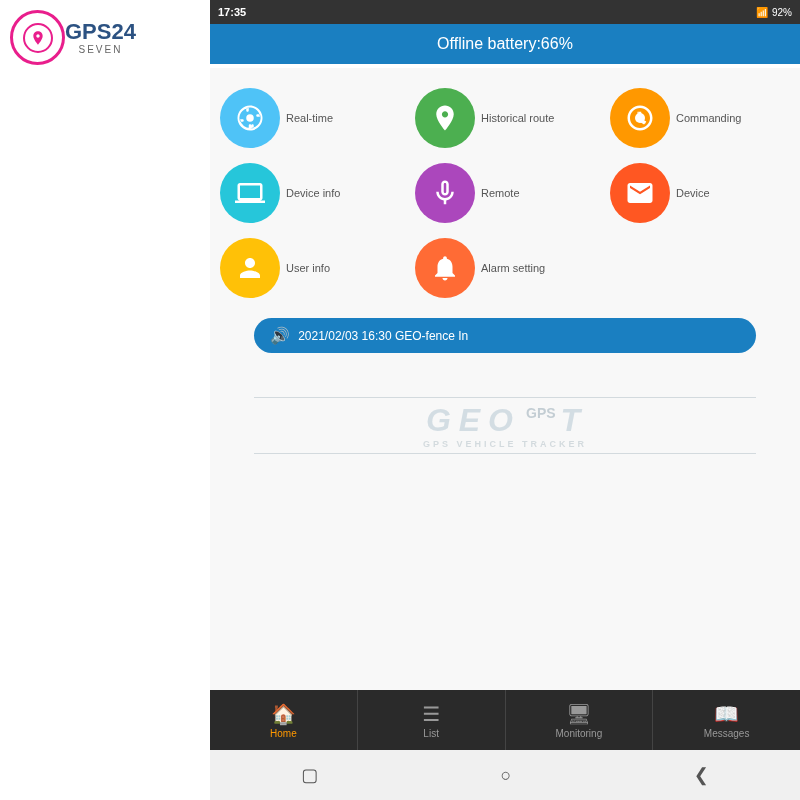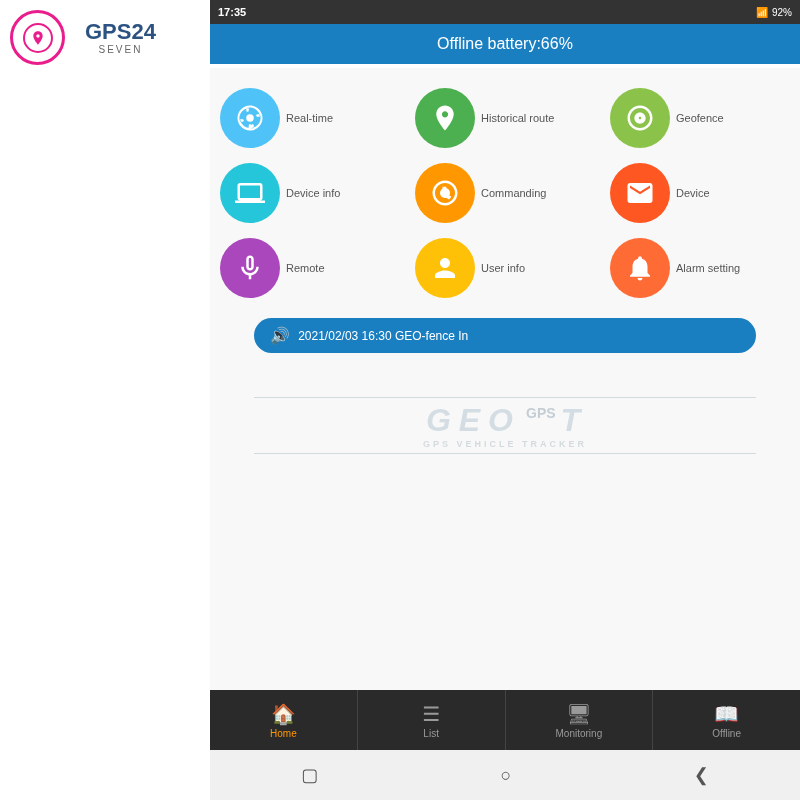--- a/index.html
+++ b/index.html
@@ -40,21 +40,21 @@
     .logo-circle-inner {
       width: 30px;
       height: 30px;
       border: 2px solid #e91e8c;
       border-radius: 50%;
       display: flex;
       align-items: center;
       justify-content: center;
     }
     .logo-text {
-      margin-left: 20px;
+      margin-left: 0;
       line-height: 1.1;
     }
     .logo-text .gps24 {
       font-size: 22px;
       font-weight: bold;
       color: #2c5282;
     }
     .logo-text .seven {
       font-size: 10px;
       color: #666;
@@ -295,65 +295,57 @@
 
       <div class="icon-item">
         <div class="icon-circle color-green">
           <svg class="icon-svg" viewBox="0 0 24 24">
             <path d="M12 2C8.13 2 5 5.13 5 9c0 5.25 7 13 7 13s7-7.75 7-13c0-3.87-3.13-7-7-7zm0 9.5c-1.38 0-2.5-1.12-2.5-2.5s1.12-2.5 2.5-2.5 2.5 1.12 2.5 2.5-1.12 2.5-2.5 2.5z"></path>
           </svg>
         </div>
         <span class="icon-label">Historical route</span>
       </div>
 
-      <div class="icon-item">
-        <div class="icon-circle color-lime">
-          <svg class="icon-svg" viewBox="0 0 24 24">
-            <path d="M12 2C6.48 2 2 6.48 2 12s4.48 10 10 10 10-4.48 10-10S17.52 2 12 2zm0 18c-4.42 0-8-3.58-8-8s3.58-8 8-8 8 3.58 8 8-3.58 8-8 8zm0-12.5c-2.49 0-4.5 2.01-4.5 4.5s2.01 4.5 4.5 4.5 4.5-2.01 4.5-4.5-2.01-4.5-4.5-4.5zm0 5.5c-.55 0-1-.45-1-1s.45-1 1-1 1 .45 1 1-.45 1-1 1z"></path>
-          </svg>
-        </div>
-        <span class="icon-label">Geofence</span>
-      </div>
-
-      <div class="icon-item">
-        <div class="icon-circle color-teal">
-          <svg class="icon-svg" viewBox="0 0 24 24">
-            <path d="M20 18c1.1 0 2-.9 2-2V6c0-1.1-.9-2-2-2H4c-1.1 0-2 .9-2 2v10c0 1.1.9 2 2 2H0v2h24v-2h-4zM4 6h16v10H4V6z"></path>
-          </svg>
-        </div>
-        <span class="icon-label">Device info</span>
-      </div>
 
       <div class="icon-item">
         <div class="icon-circle color-orange">
           <svg class="icon-svg" viewBox="0 0 24 24">
             <path d="M12 2C6.48 2 2 6.48 2 12s4.48 10 10 10 10-4.48 10-10S17.52 2 12 2zm0 18c-4.42 0-8-3.58-8-8s3.58-8 8-8 8 3.58 8 8-3.58 8-8 8zm-1-13v6l5 3-.75 1.23L10 14V7h1z"></path>
             <circle cx="12" cy="12" r="4"></circle>
             <path d="M11 7h2v5.5l4 2.3-.98 1.7L11 13.5V7z"></path>
           </svg>
         </div>
         <span class="icon-label">Commanding</span>
       </div>
 
       <div class="icon-item">
+        <div class="icon-circle color-teal">
+          <svg class="icon-svg" viewBox="0 0 24 24">
+            <path d="M20 18c1.1 0 2-.9 2-2V6c0-1.1-.9-2-2-2H4c-1.1 0-2 .9-2 2v10c0 1.1.9 2 2 2H0v2h24v-2h-4zM4 6h16v10H4V6z"></path>
+          </svg>
+        </div>
+        <span class="icon-label">Device info</span>
+      </div>
+
+      <div class="icon-item">
+        <div class="icon-circle color-purple">
+          <svg class="icon-svg" viewBox="0 0 24 24">
+            <path d="M12 14c1.66 0 3-1.34 3-3V5c0-1.66-1.34-3-3-3S9 3.34 9 5v6c0 1.66 1.34 3 3 3zm-1-9c0-.55.45-1 1-1s1 .45 1 1v6c0 .55-.45 1-1 1s-1-.45-1-1V5zm6 6c0 2.76-2.24 5-5 5s-5-2.24-5-5H5c0 3.53 2.61 6.43 6 6.92V21h2v-3.08c3.39-.49 6-3.39 6-6.92h-2z"></path>
+          </svg>
+        </div>
+        <span class="icon-label">Remote</span>
+      </div>
+
+      <div class="icon-item">
         <div class="icon-circle color-deep-orange">
           <svg class="icon-svg" viewBox="0 0 24 24">
             <path d="M20 4H4c-1.1 0-2 .9-2 2v12c0 1.1.9 2 2 2h16c1.1 0 2-.9 2-2V6c0-1.1-.9-2-2-2zm0 4l-8 5-8-5V6l8 5 8-5v2z"></path>
           </svg>
         </div>
         <span class="icon-label">Device</span>
-      </div>
-
-      <div class="icon-item">
-        <div class="icon-circle color-purple">
-          <svg class="icon-svg" viewBox="0 0 24 24">
-            <path d="M12 14c1.66 0 3-1.34 3-3V5c0-1.66-1.34-3-3-3S9 3.34 9 5v6c0 1.66 1.34 3 3 3zm-1-9c0-.55.45-1 1-1s1 .45 1 1v6c0 .55-.45 1-1 1s-1-.45-1-1V5zm6 6c0 2.76-2.24 5-5 5s-5-2.24-5-5H5c0 3.53 2.61 6.43 6 6.92V21h2v-3.08c3.39-.49 6-3.39 6-6.92h-2z"></path>
-          </svg>
-        </div>
-        <span class="icon-label">Remote</span>
       </div>
 
       <div class="icon-item">
         <div class="icon-circle color-amber">
           <svg class="icon-svg" viewBox="0 0 24 24">
             <path d="M12 12c2.21 0 4-1.79 4-4s-1.79-4-4-4-4 1.79-4 4 1.79 4 4 4zm0 2c-2.67 0-8 1.34-8 4v2h16v-2c0-2.66-5.33-4-8-4z"></path>
           </svg>
         </div>
         <span class="icon-label">User info</span>
       </div>
@@ -401,21 +393,21 @@
       <span class="nav-label">List</span>
     </div>
 
     <div class="nav-item">
       <span class="nav-icon">🖥</span>
       <span class="nav-label">Monitoring</span>
     </div>
 
     <div class="nav-item">
       <span class="nav-icon">📖</span>
-      <span class="nav-label">Offline</span>
+      <span class="nav-label">Messages</span>
     </div>
 
   </div>
 
   <div class="system-nav">
     <span class="sys-btn">▢</span>
     <span class="sys-btn">○</span>
     <span class="sys-btn">❮</span>
   </div>
 

